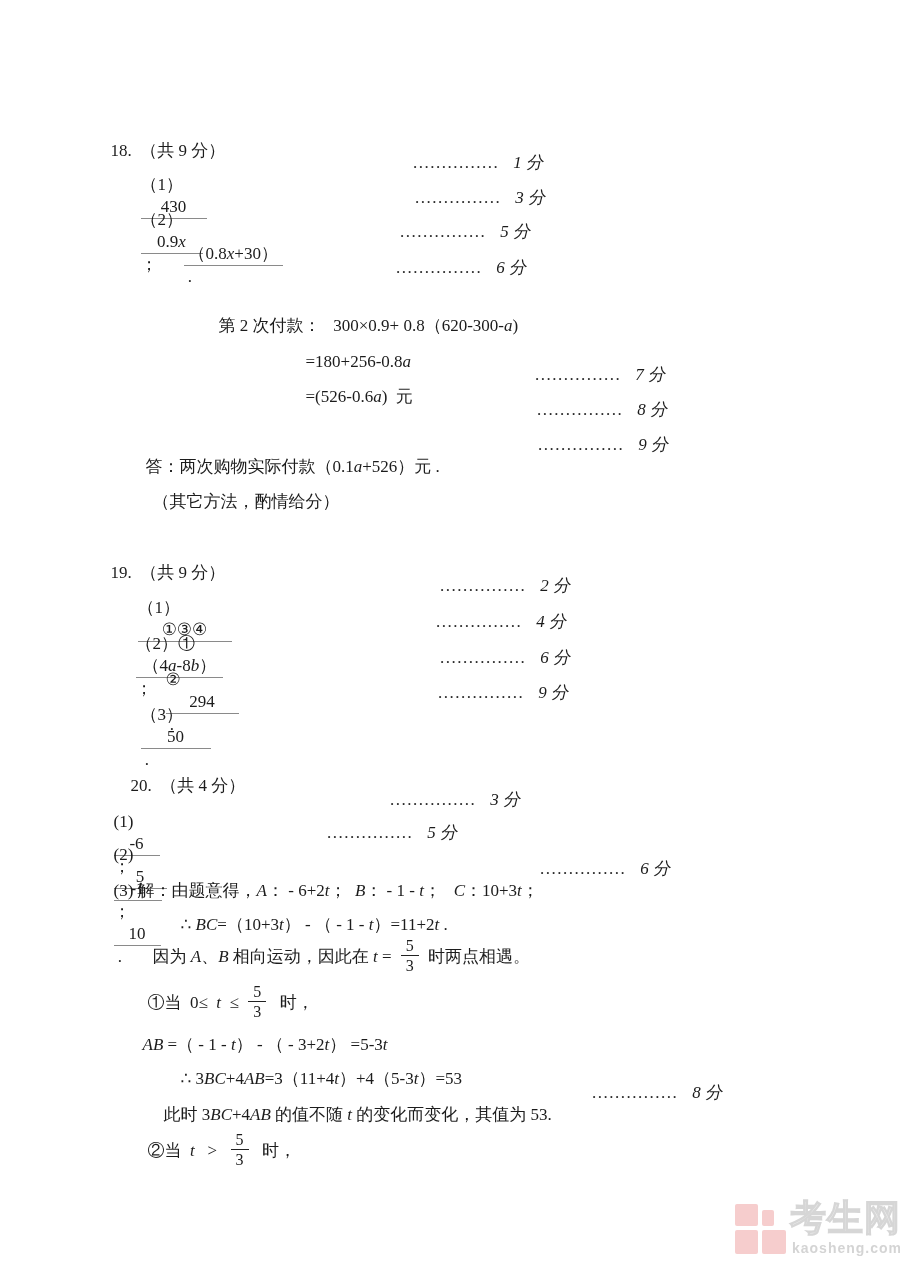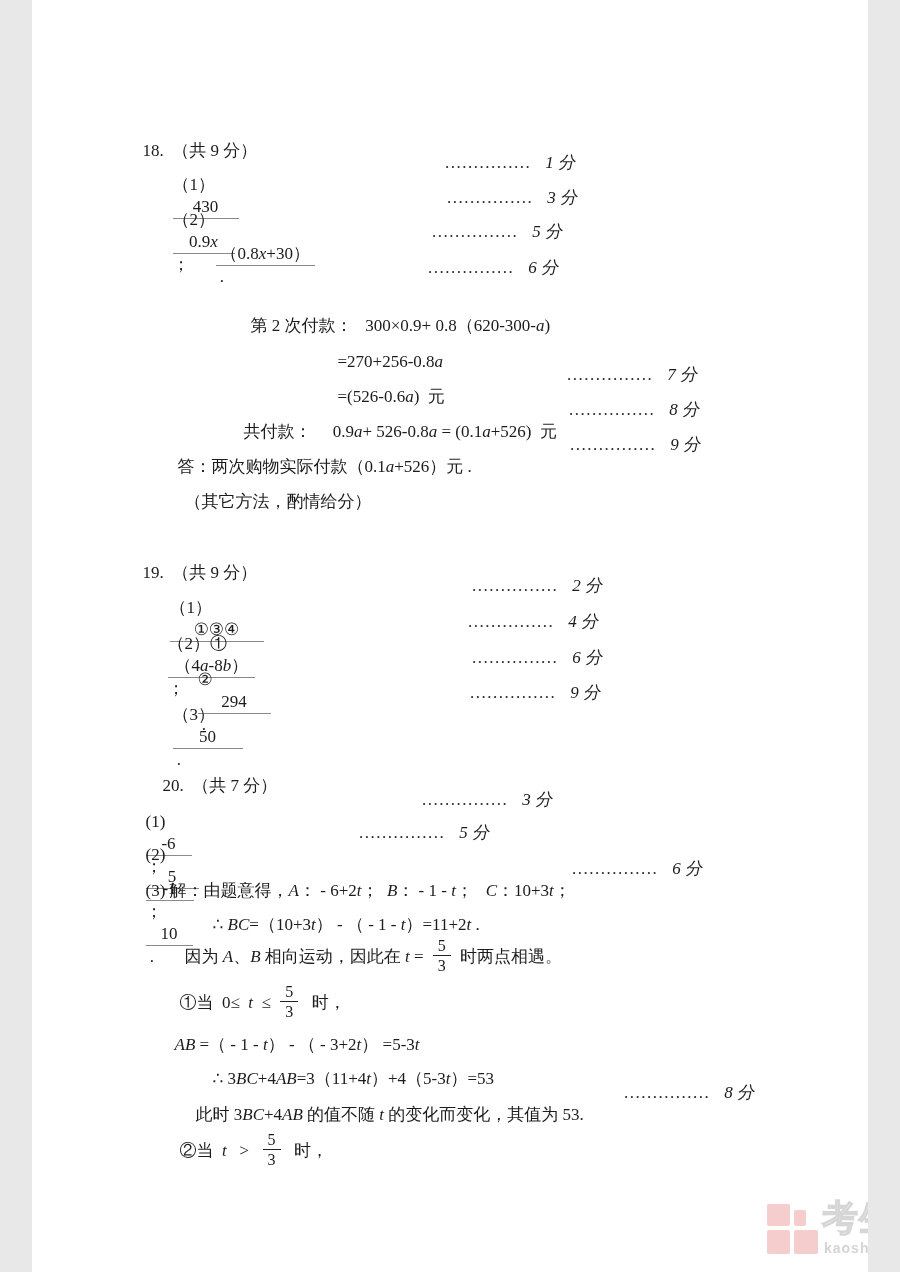--- a/index.html
+++ b/index.html
@@ -1,18 +1,18 @@
 <!DOCTYPE html>
 <html><head>
 <meta charset="utf-8">
 <style>
   html,body{margin:0;padding:0;background:#e8e8e8;}
   .page{
     position:relative;
-    width:836px;height:1272px;
+    width:900px;height:1272px;
     margin:0 auto;
     background:#ffffff;
     font-family:"Liberation Serif","DejaVu Serif",serif;
     color:#1c1c1c;
     overflow:hidden;
   }
   .row{
     position:absolute;
     white-space:pre;
     font-size:17px;
@@ -102,30 +102,29 @@
 
     <div class="row" style="left:115px;top:257px">
       <span class="leader" style="left:281px"><span class="dots">...............</span><span class="score">6 分</span></span>
     </div>
 
     <div class="row" style="left:193px;top:293px">
       <span class="seg"><span>第 2 次付款：   300×0.9+ 0.8（620-300-</span><span class="it">a</span><span>)</span></span>
     </div>
 
     <div class="row" style="left:280px;top:329px">
-      <span class="seg"><span>=270+256-0.8</span><span class="it">a</span></span>
+      <span class="seg"><span>=180+256-0.8</span><span class="it">a</span></span>
     </div>
 
     <div class="row" style="left:280px;top:364px">
       <span class="seg"><span>=(526-0.6</span><span class="it">a</span><span>)  元</span></span>
       <span class="leader" style="left:255px"><span class="dots">...............</span><span class="score">7 分</span></span>
     </div>
 
     <div class="row" style="left:186px;top:399px">
-      <span class="seg"><span>共付款：     0.9</span><span class="it">a</span><span>+ 526-0.8</span><span class="it">a</span><span> = (0.1</span><span class="it">a</span><span>+526)  元</span></span>
       <span class="leader" style="left:351px"><span class="dots">...............</span><span class="score">8 分</span></span>
     </div>
 
     <div class="row" style="left:120px;top:434px">
       <span class="seg"><span>答：两次购物实际付款（0.1</span><span class="it">a</span><span>+526）元 .</span></span>
       <span class="leader" style="left:418px"><span class="dots">...............</span><span class="score">9 分</span></span>
     </div>
 
     <div class="row" style="left:127px;top:469px">
       <span class="seg"><span>（其它方法，酌情给分）</span></span>
@@ -160,21 +159,21 @@
     <div class="row" style="left:115px;top:682px">
       <span class="seg"><span>（3）</span></span>
       <span class="blank" style="min-width:46px"><span class="seg">50</span></span>
       <span class="seg"><span> .</span></span>
       <span class="leader" style="left:323px"><span class="dots">...............</span><span class="score">9 分</span></span>
     </div>
   </section>
 
   <section>
     <div class="row" style="left:105px;top:753px">
-      <span class="seg"><span>20.  （共 7 分）</span></span>
+      <span class="seg"><span>20.  （共 4 分）</span></span>
     </div>
 
     <div class="row" style="left:88px;top:789px">
       <span class="seg"><span>(1) </span></span>
       <span class="blank" style="padding:0 8px;min-width:30px"><span class="seg">-6</span></span>
       <span class="seg"><span>；   </span></span>
       <span class="blank" style="padding:0 8px;min-width:32px"><span class="seg">-1</span></span>
       <span class="seg"><span>；   </span></span>
       <span class="blank" style="padding:0 8px;min-width:31px"><span class="seg">10</span></span>
       <span class="seg"><span> .</span></span>

